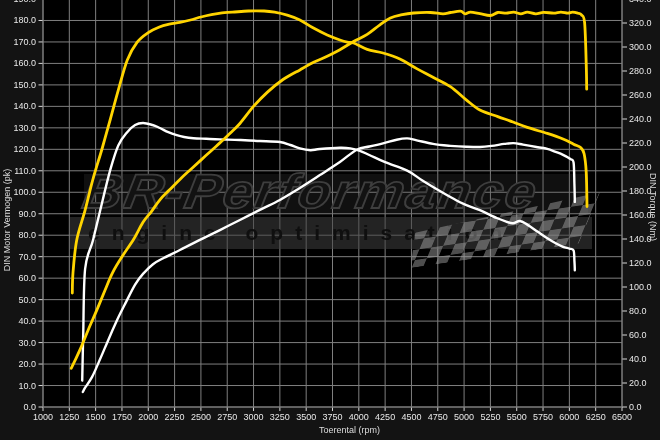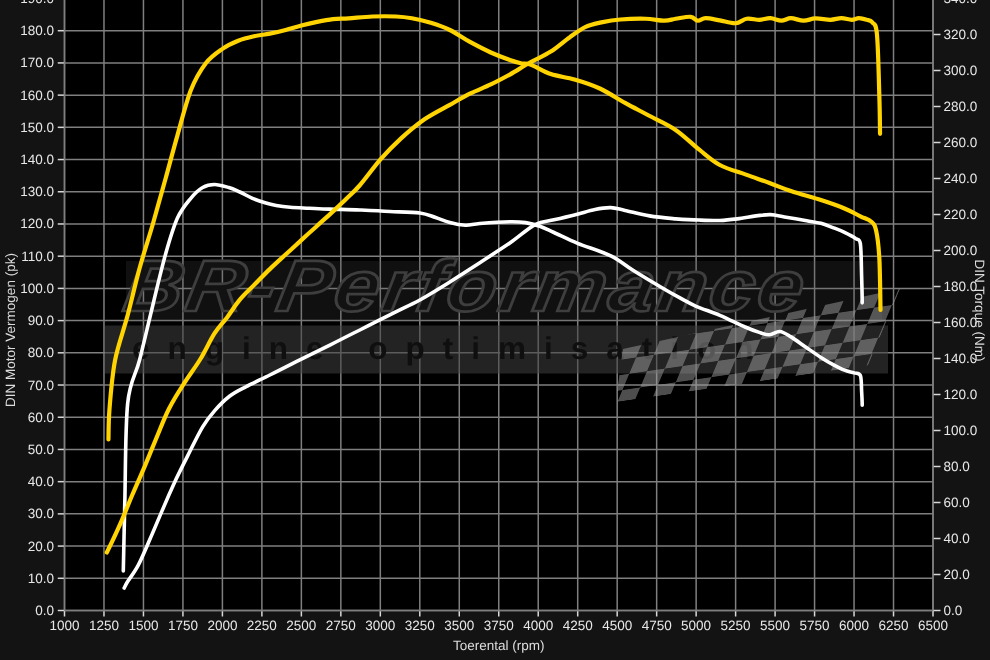--- a/index.html
+++ b/index.html
@@ -17,21 +17,21 @@
   #wm-sub{position:absolute;left:18px;top:0;line-height:32px;font-size:21px;font-weight:700;
           color:#0f0f0f;letter-spacing:12px;white-space:nowrap;}
   #wm-flag{left:417px;top:205px;width:166px;height:52px;opacity:.8;
            background:conic-gradient(rgba(158,158,158,.62) 0 25%, transparent 0 50%, rgba(158,158,158,.62) 0 75%, transparent 0 100%);
            background-size:22px 22px;
            transform:skewX(-30deg) rotate(-9deg);
            clip-path:polygon(0 28%,100% 0,100% 100%,6% 100%);}
   .axis-title{position:absolute;z-index:2;font-size:9px;color:#dcdcdc;}
   #ytitle-left{left:2px;top:50%;transform:translateY(-50%) rotate(180deg);writing-mode:vertical-rl;}
   #ytitle-right{right:2px;top:47%;transform:translateY(-50%);writing-mode:vertical-rl;}
-  #xtitle{left:43px;width:579px;top:425px;text-align:center;}
+  #xtitle{left:60px;width:579px;top:425px;text-align:center;}
 </style>
 </head>
 <body>
 
 <div id="stage">
   <svg id="gridlayer" width="660" height="440">
       <rect x="43" y="0" width="579" height="407" fill="#000000"></rect>
       <line x1="43" y1="0" x2="43" y2="407" stroke="#7f7f7f" stroke-width="1"></line>
       <line x1="43" y1="407" x2="43" y2="411" stroke="#d8d8d8" stroke-width="1"></line>
       <text x="43" y="420" text-anchor="middle" font-size="9" fill="#e8e8e8">1000</text>

